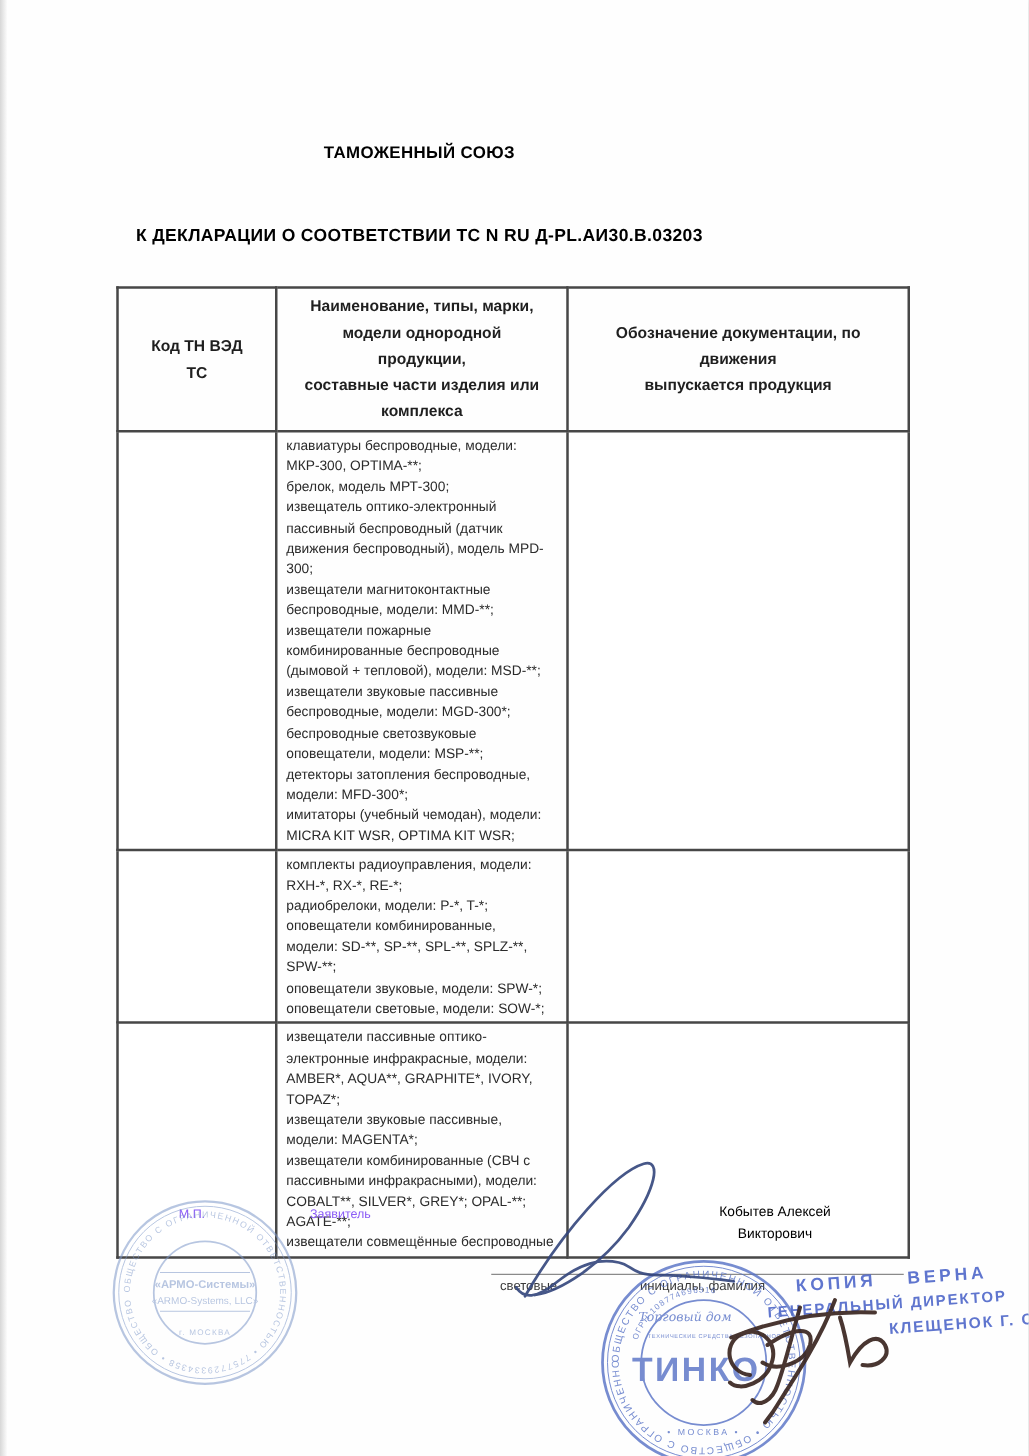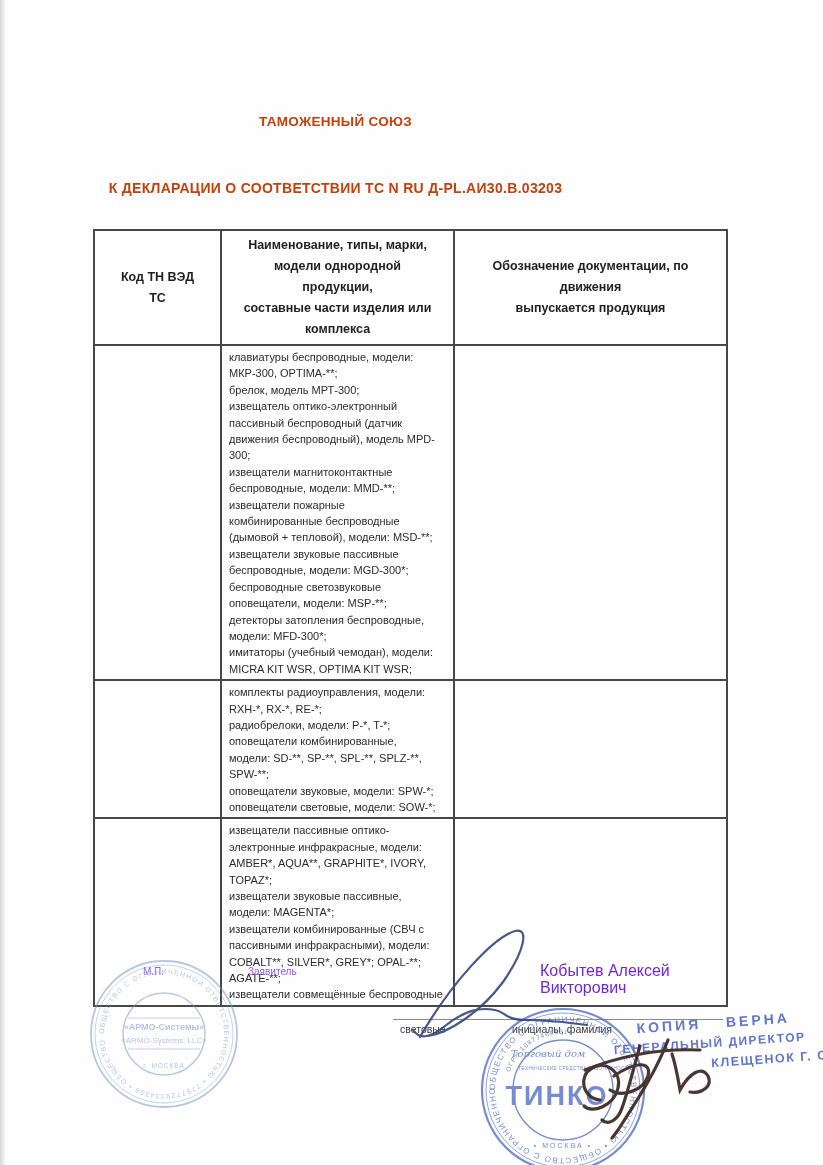--- a/index.html
+++ b/index.html
@@ -4,21 +4,21 @@
 <style>
   html,body{margin:0;padding:0;background:#e9e9e9;}
   .page{
     position:relative;width:823px;height:1165px;background:#fefefe;
     font-family:"Liberation Sans",sans-serif;color:#272727;overflow:hidden;
     box-shadow:0 0 6px rgba(0,0,0,.25);
   }
   .scan-edge{position:absolute;left:0;top:0;width:6px;height:100%;
     background:linear-gradient(90deg,#d7d7d7,rgba(255,255,255,0));}
   .title-line{position:absolute;left:0;width:671px;text-align:center;
-    font-weight:bold;color:#c2410c;letter-spacing:.3px;}
+    font-weight:bold;color:#000000;letter-spacing:.3px;}
   .t1{top:114px;font-size:13.5px;}
   .t2{top:147px;font-size:13.5px;}
   .t3{top:180px;font-size:14px;text-align:center;}
   table.decl{
     position:absolute;left:93px;top:229px;width:633px;
     border-collapse:collapse;table-layout:fixed;
   }
   table.decl td,table.decl th{
     border:2px solid #474747;vertical-align:top;
     font-weight:normal;overflow:hidden;
@@ -31,21 +31,21 @@
   td.code-cell,td.docs-cell{background:#fff;}
   td.product-cell{
     font-size:11px;line-height:16.4px;white-space:pre-line;
     padding:3px 6px 2px 7px;color:#2b2b2b;
   }
   .r1{height:322px;}.r2{height:118px;}.r3{height:170px;}
   .footer-label{position:absolute;font-size:10px;color:#8b5cf6;}
   .mp{left:143px;top:966px;}
   .applicant{left:248px;top:966px;text-align:center;}
   .name-block{position:absolute;left:540px;top:962px;width:160px;
-    font-size:16px;line-height:17px;white-space:pre-line;color:#6d28d9;}
+    text-align:center;font-size:11px;line-height:17px;white-space:pre-line;color:#000000;}
   .sign-line{position:absolute;left:393px;top:1019px;width:330px;height:0;
     border-top:1.5px solid #8a8a8a;}
   .caption{position:absolute;font-size:10.5px;color:#3a3a3a;}
   .cap-sign{left:400px;top:1023px;}
   .cap-name{left:512px;top:1023px;}
   .copy-stamp{
     position:absolute;left:612px;top:1020px;width:240px;
     transform:rotate(-4deg);transform-origin:left top;
     font-weight:bold;opacity:.88;line-height:20px;white-space:nowrap;
   }

